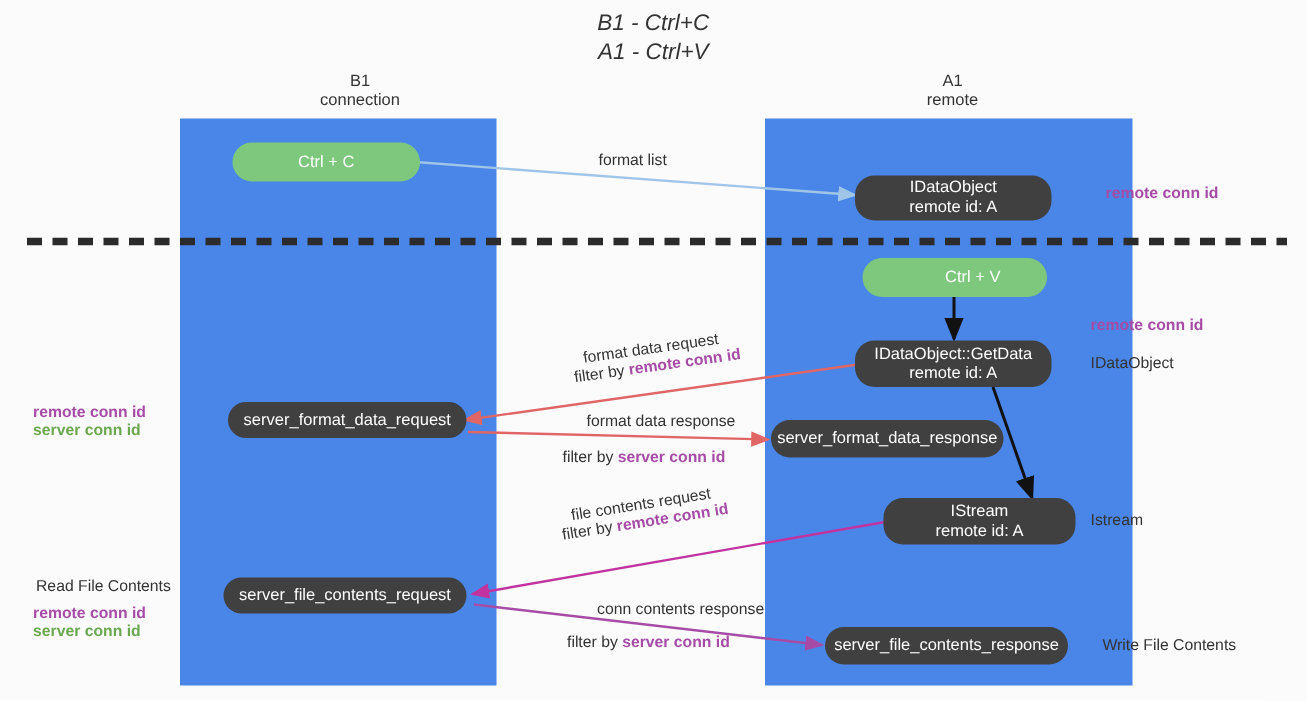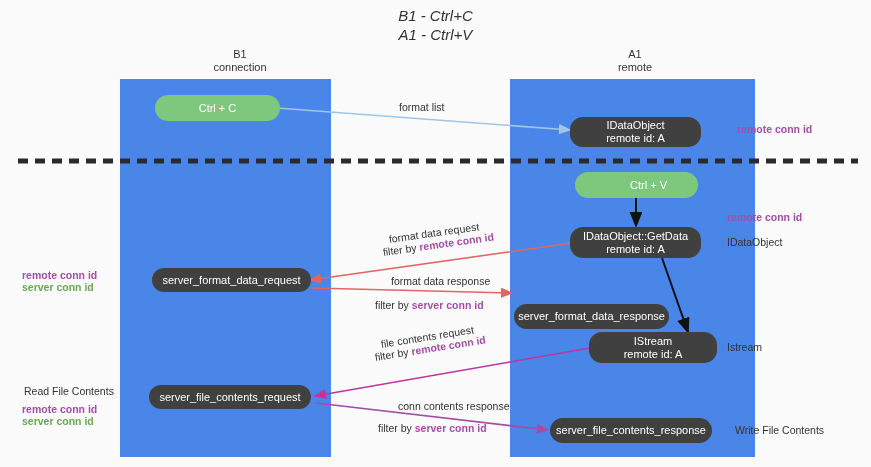--- a/index.html
+++ b/index.html
@@ -112,21 +112,21 @@
 
   <div class="box orange" style="left:570px;top:227px;width:131px;height:31px;">
     <span>IDataObject::GetData</span>
     <span>remote id: A</span>
   </div>
 
   <div class="box orange" style="left:152px;top:268px;width:159px;height:24px;">
     <span>server_format_data_request</span>
   </div>
 
-  <div class="box orange" style="left:514px;top:280px;width:155px;height:25px;margin-top:24px;">
+  <div class="box orange" style="left:514px;top:280px;width:155px;height:25px;">
     <span>server_format_data_response</span>
   </div>
 
   <div class="box orange" style="left:589px;top:332px;width:128px;height:31px;">
     <span>IStream</span>
     <span>remote id: A</span>
   </div>
 
   <div class="box orange" style="left:550px;top:418px;width:162px;height:25px;">
     <span>server_file_contents_response</span>

